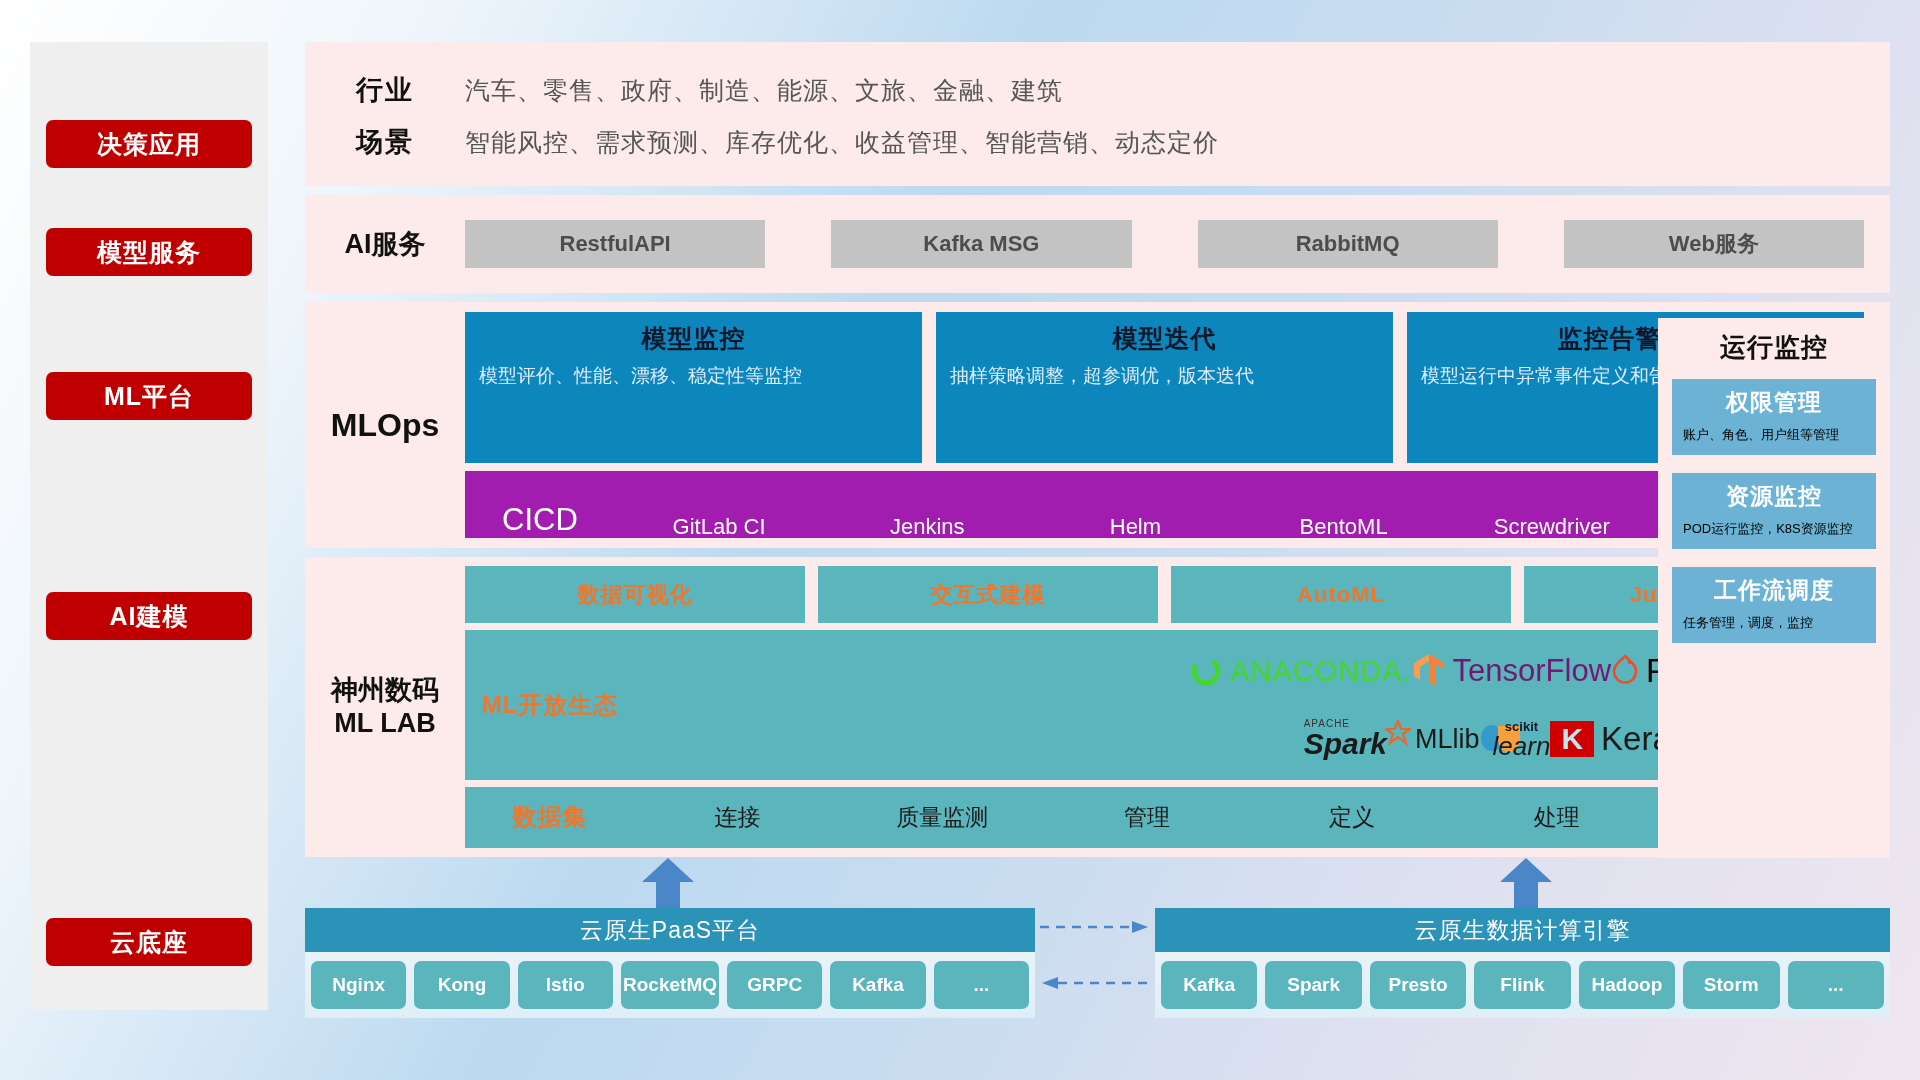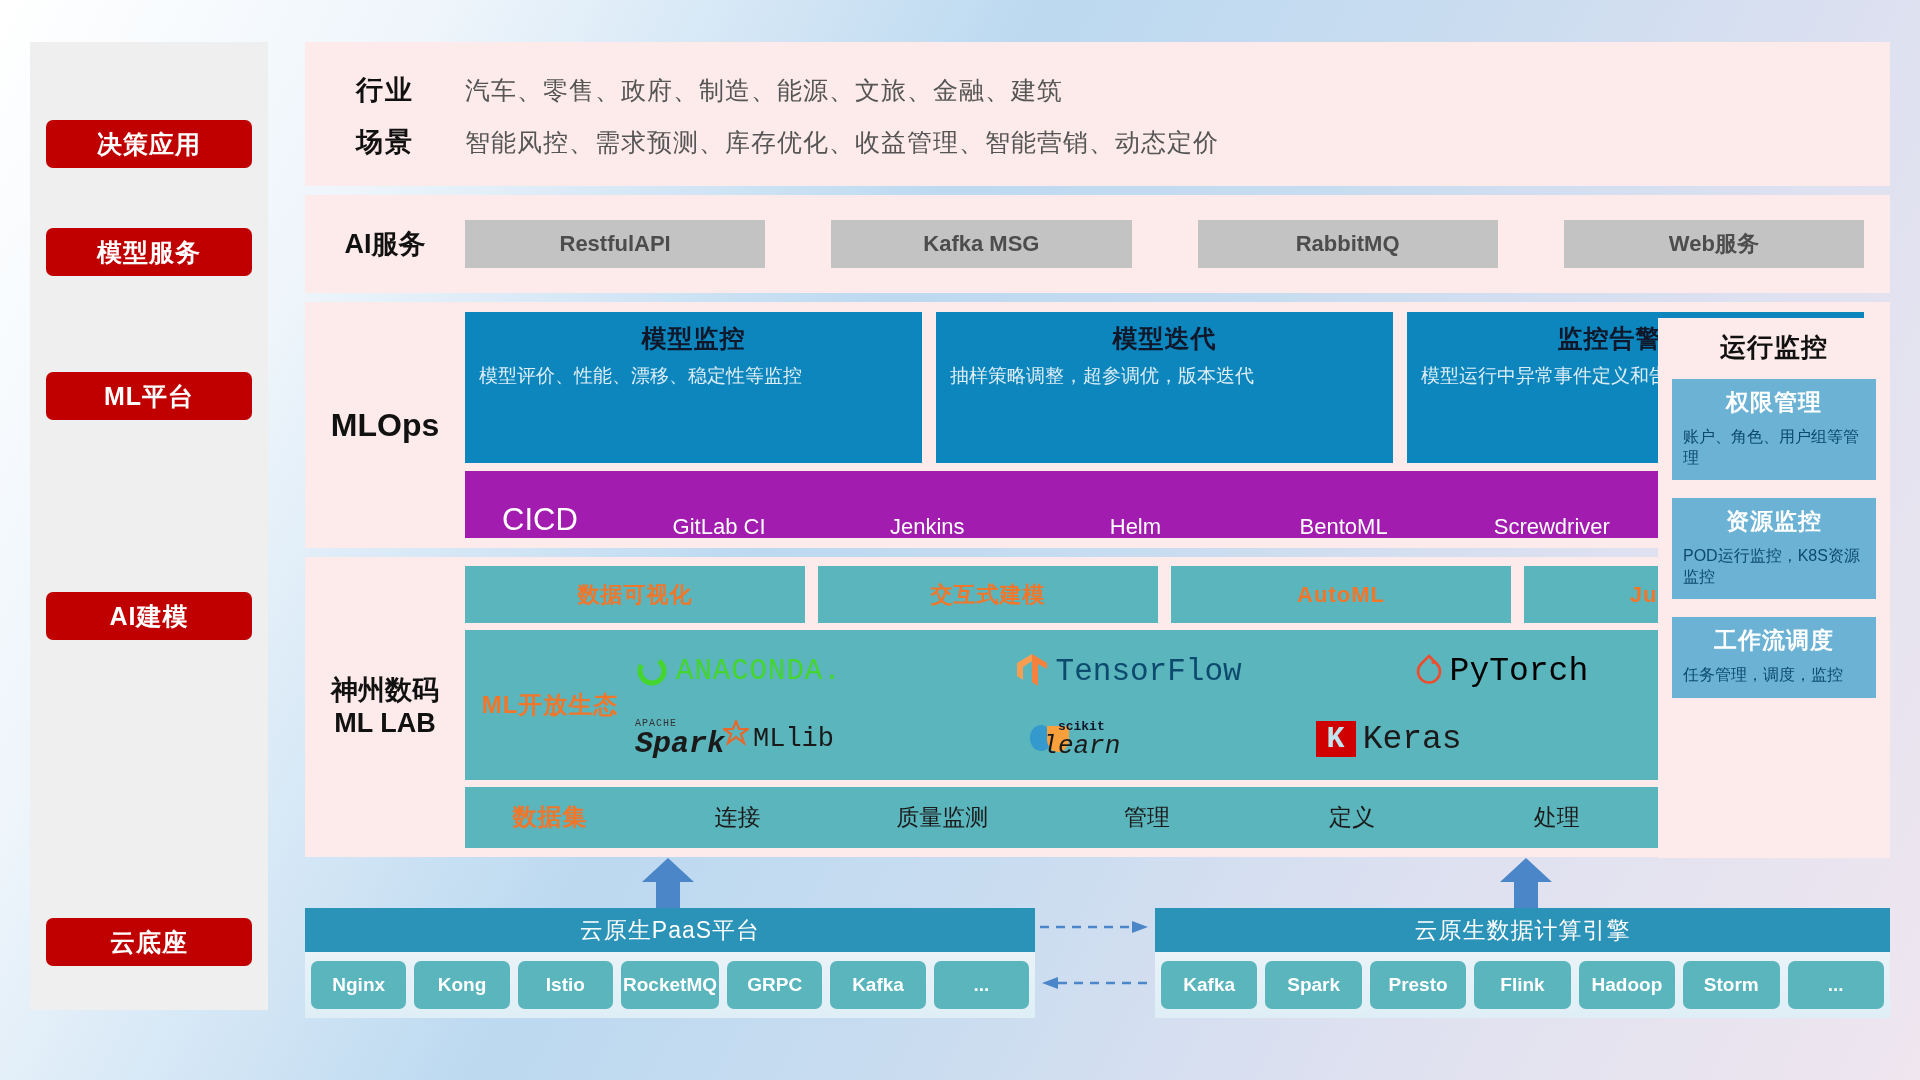--- a/index.html
+++ b/index.html
@@ -105,21 +105,21 @@
     color: #f2762a; font-size: 22px; font-weight: bold; letter-spacing: 1px;
   }
   .eco-row {
     background: #5bb5bd; height: 152px; display: flex; align-items: center;
   }
   .eco-label {
     width: 170px; flex: none; text-align: center;
     color: #f2762a; font-size: 24px; font-weight: bold; letter-spacing: 1px;
   }
   .eco-logos { flex: 1; display: flex; flex-direction: column; justify-content: center; gap: 6px; padding-right: 10px; }
-  .logo-line { display: flex; align-items: center; justify-content: space-between; height: 62px; font-family: Liberation Mono, monospace; }
+  .logo-line { display: flex; align-items: center; justify-content: flex-end; height: 62px; }
   .logo { display: flex; align-items: center; gap: 7px; font-size: 31px; white-space: nowrap; }
 
   .ds-row { background: #5bb5bd; height: 62px; display: flex; align-items: center; }
   .ds-label {
     width: 170px; flex: none; text-align: center;
     color: #f2762a; font-size: 24px; font-weight: bold; letter-spacing: 1px;
   }
   .ds-item { flex: 1; text-align: center; color: #1a1a1a; font-size: 23px; }
 
   
@@ -132,21 +132,21 @@
     text-align: center; font-size: 26px; font-weight: bold;
     color: #111; margin-bottom: 14px; letter-spacing: 1px;
   }
   .mon-card {
     background: #6bb2d4; margin-bottom: 18px; padding: 8px 11px 12px;
   }
   .mon-card-title {
     text-align: center; color: #fff; font-weight: bold;
     font-size: 23px; margin-bottom: 5px; letter-spacing: 1px;
   }
-  .mon-card-desc { color: #0c4a6e; font-size: 16px; line-height: 1.32; margin-top: 8px; }
+  .mon-card-desc { color: #000000; font-size: 13px; line-height: 1.32; margin-top: 8px; }
 
   
   .foundation { position: absolute; bottom: 62px; }
   #found-left  { left: 305px;  width: 730px; }
   #found-right { left: 1155px; width: 735px; }
   .found-header {
     height: 44px; background: #2b93b8;
     display: flex; align-items: center; justify-content: center;
     color: #fff; font-size: 23px; font-weight: 500; letter-spacing: 1px;
   }
@@ -256,21 +256,21 @@
                 <circle cx="17" cy="17" r="12" fill="none" stroke="#44d62c" stroke-width="5" stroke-dasharray="55 20" transform="rotate(-55 17 17)"></circle>
               </svg>
               <span style="color:#44d62c;font-size:29px;letter-spacing:1px;">ANACONDA.</span>
             </div>
 
             <div class="logo">
               <svg width="34" height="38" viewBox="0 0 34 38">
                 <polygon points="17,2 32,11 32,17 23,12 23,34 17,30" fill="#f5813c"></polygon>
                 <polygon points="17,2 2,11 2,24 8,28 8,15 17,9" fill="#f99d51"></polygon>
               </svg>
-              <span style="color:#0c4a6e;font-size:31px;">TensorFlow</span>
+              <span style="color:#701a75;font-size:31px;">TensorFlow</span>
             </div>
 
             <div class="logo">
               <svg width="28" height="34" viewBox="0 0 28 34">
                 <path d="M14 2 L22 10 A11 11 0 1 1 6 10 Z" fill="none" stroke="#ee4c2c" stroke-width="2.6"></path>
                 <circle cx="18.5" cy="8" r="2.1" fill="#ee4c2c"></circle>
               </svg>
               <span style="color:#000000;font-size:33px;">PyTorch</span>
             </div>
 

